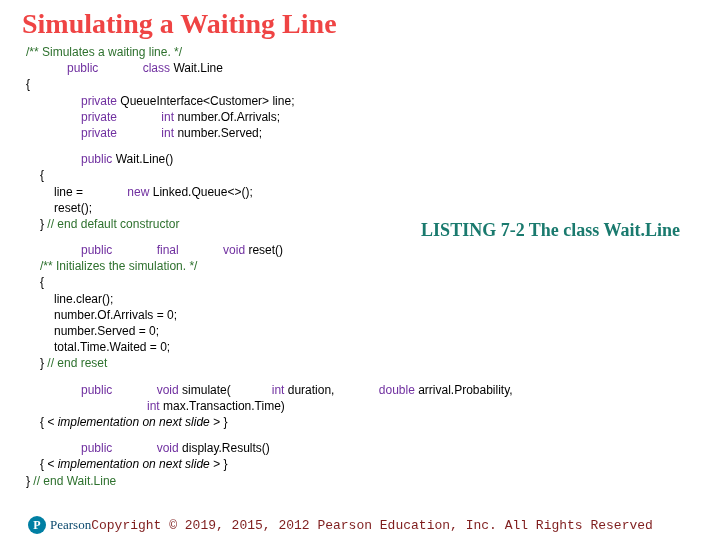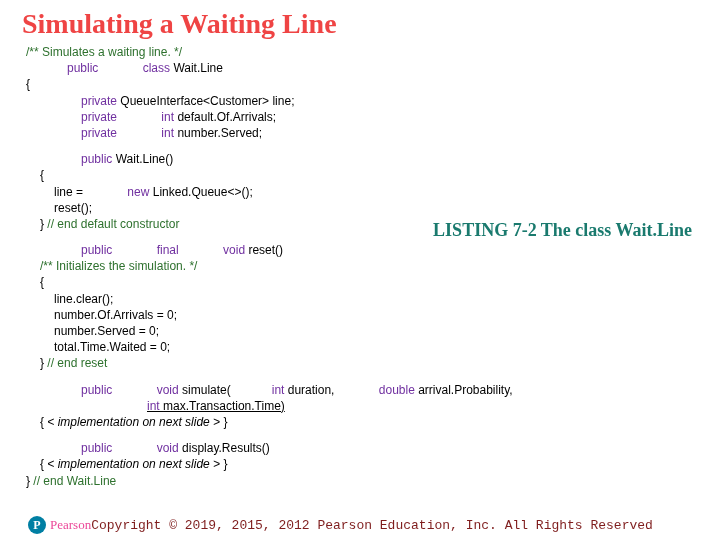--- a/index.html
+++ b/index.html
@@ -21,26 +21,26 @@
   }
   .code-block {
     font-family: Arial, sans-serif;
     font-size: 12px;
     line-height: 1.35;
     padding-left: 26px;
     color: #000;
   }
   .code-block .i1 { padding-left: 14px; }
   .code-block .i2 { padding-left: 28px; }
-  .code-block .i3 { padding-left: 80px; text-decoration: underline; }
+  .code-block .i3 { padding-left: 80px; }
   .kw { color: #7030a0; padding-left: 41px; }
   .cm { color: #2e712e; }
   .listing {
     position: absolute;
-    right: 28px;
+    right: 40px;
     top: 220px;
     font-family: "Times New Roman", serif;
     font-size: 18px;
     font-weight: bold;
     color: #1a7a6e;
   }
   .footer {
     position: absolute;
     bottom: 6px;
     left: 0;
@@ -70,35 +70,35 @@
     font-weight: bold;
     font-size: 12px;
     display: flex;
     align-items: center;
     justify-content: center;
     font-family: "Times New Roman", serif;
   }
   .pearson {
     font-family: "Times New Roman", serif;
     font-size: 13px;
-    color: #ec4899;
+    color: #0c4a6e;
   }
   .gap { height: 10px; }
 </style>
 </head>
 <body>
 
 <div class="title">Simulating a Waiting Line</div>
 
 <div class="code-block">
   <div><span class="cm">/** Simulates a waiting line. */</span></div>
   <div><span class="kw">public </span><span class="kw">class </span><span>Wait.Line</span></div>
   <div>{</div>
   <div class="i1"><span class="kw">private </span><span>QueueInterface&lt;Customer&gt; line;</span></div>
-  <div class="i1"><span class="kw">private </span><span class="kw">int </span><span>default.Of.Arrivals;</span></div>
+  <div class="i1"><span class="kw">private </span><span class="kw">int </span><span>number.Of.Arrivals;</span></div>
   <div class="i1"><span class="kw">private </span><span class="kw">int </span><span>number.Served;</span></div>
   <div class="gap"></div>
   <div class="i1"><span class="kw">public </span><span>Wait.Line()</span></div>
   <div class="i1">{</div>
   <div class="i2"><span>line = </span><span class="kw">new </span><span>Linked.Queue&lt;&gt;();</span></div>
   <div class="i2">reset();</div>
   <div class="i1"><span>} </span><span class="cm">// end default constructor</span></div>
   <div class="gap"></div>
   <div class="i1"><span class="kw">public </span><span class="kw">final </span><span class="kw">void </span><span>reset()</span></div>
   <div class="i1"><span class="cm">/** Initializes the simulation. */</span></div>

